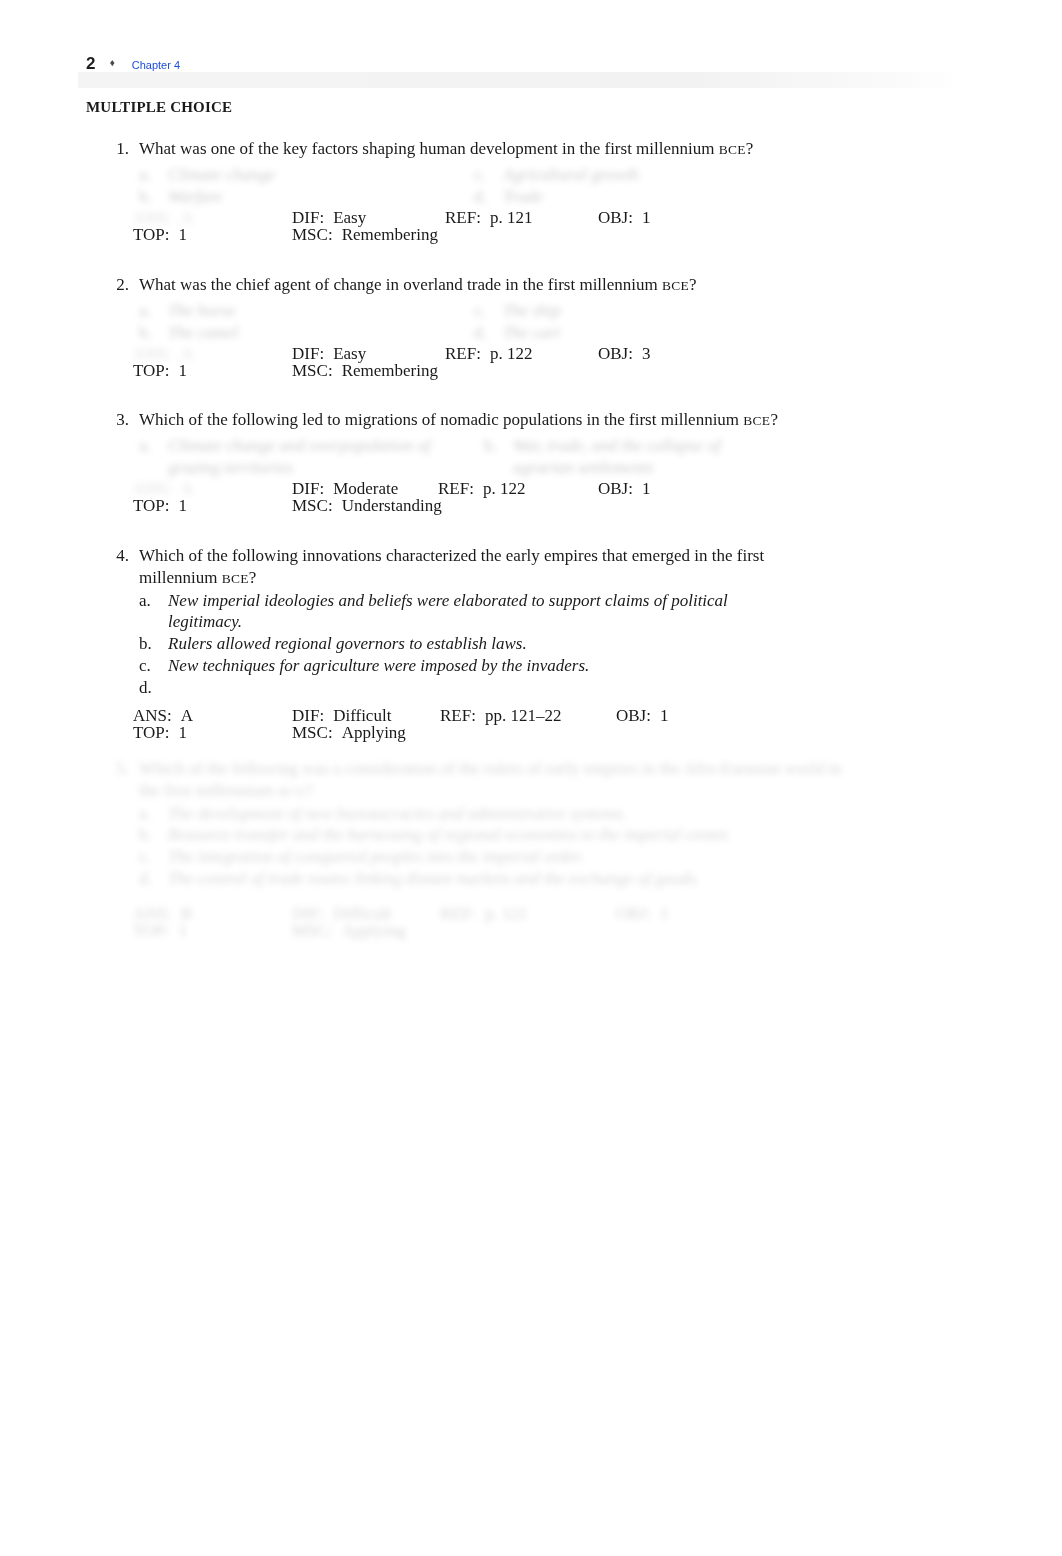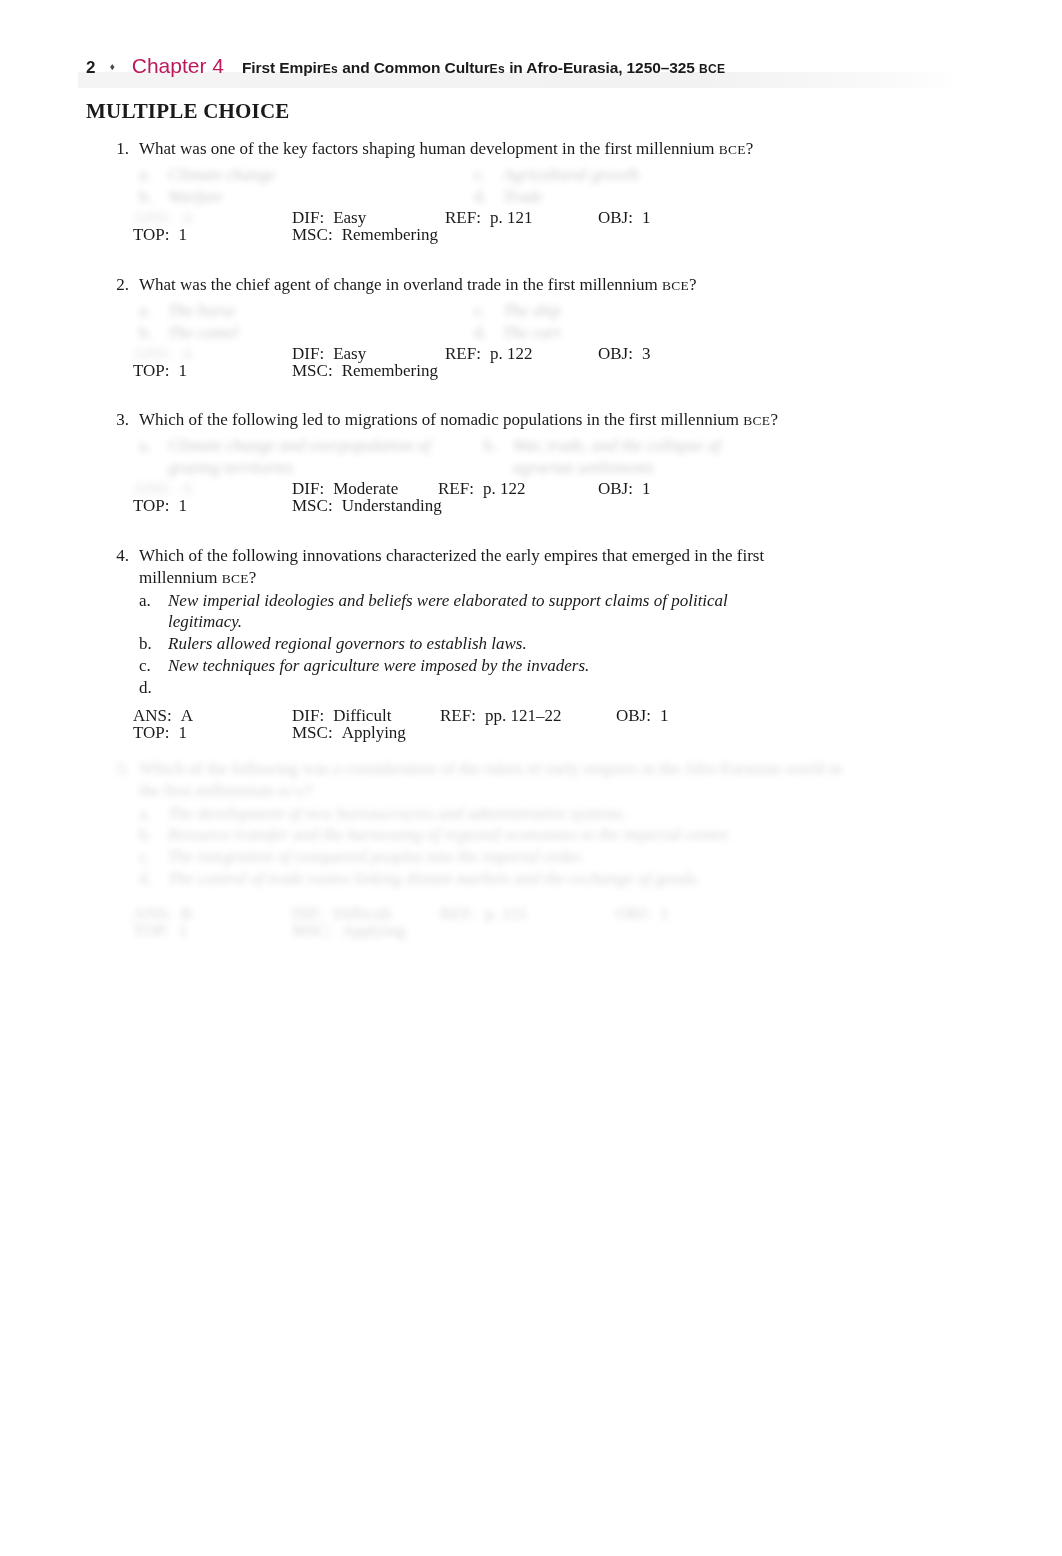--- a/index.html
+++ b/index.html
@@ -42,43 +42,43 @@
     letter-spacing: 0.2px;
   }
   .rh-diamond {
     font-size: 10px;
     color: #4a4a4a;
     margin-left: 14px;
     position: relative;
     top: -3px;
   }
   .rh-chapter {
-    font-size: 21px;
-    color: #be185d;
+    font-size: 11px;
+    color: #1d4ed8;
     margin-left: 17px;
     font-weight: 400;
   }
   .rh-title {
     font-size: 15.5px;
     font-weight: bold;
     color: #1a1a1a;
     margin-left: 18px;
     letter-spacing: -0.1px;
   }
   .sc {
     font-size: 0.78em;
     letter-spacing: 0.3px;
   }
 
   
   .section-heading {
     position: absolute;
     left: 86px;
     top: 99px;
-    font-size: 21px;
+    font-size: 15px;
     font-weight: bold;
     letter-spacing: 0.2px;
   }
 
   
   .question {
     position: absolute;
     left: 86px;
     width: 900px;
   }
@@ -185,23 +185,20 @@
 </style>
 </head>
 <body>
 
 <div class="header-band"></div>
 
 <div class="running-head">
   <span class="rh-page">2</span>
   <span class="rh-diamond">♦</span>
   <span class="rh-chapter">Chapter 4</span>
-  <span class="rh-title">
-    <span>First Empir</span><span class="sc">Es</span><span> and Common Cultur</span><span class="sc">Es</span><span>  in Afro-Eurasia, 1250–325 </span><span class="sc">BCE</span>
-  </span>
 </div>
 
 <div class="section-heading">MULTIPLE CHOICE</div>
 
 <div class="question" style="top:138px;">
   <div class="q-head">
     <div class="q-num">1.</div>
     <div class="q-stem">
       <span>What was one of the key factors shaping human development in the first millennium </span><span class="smallcaps">BCE</span><span>?</span>
     </div>

